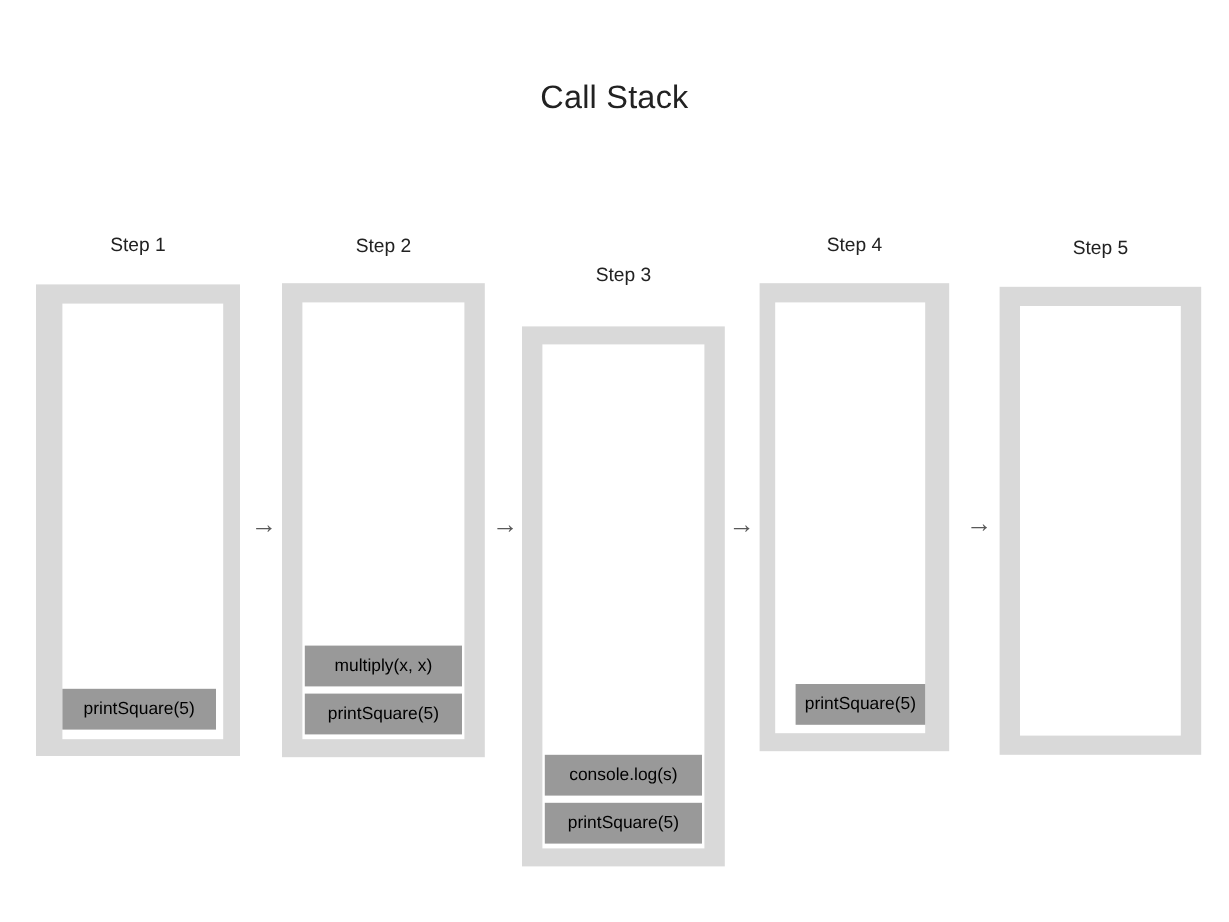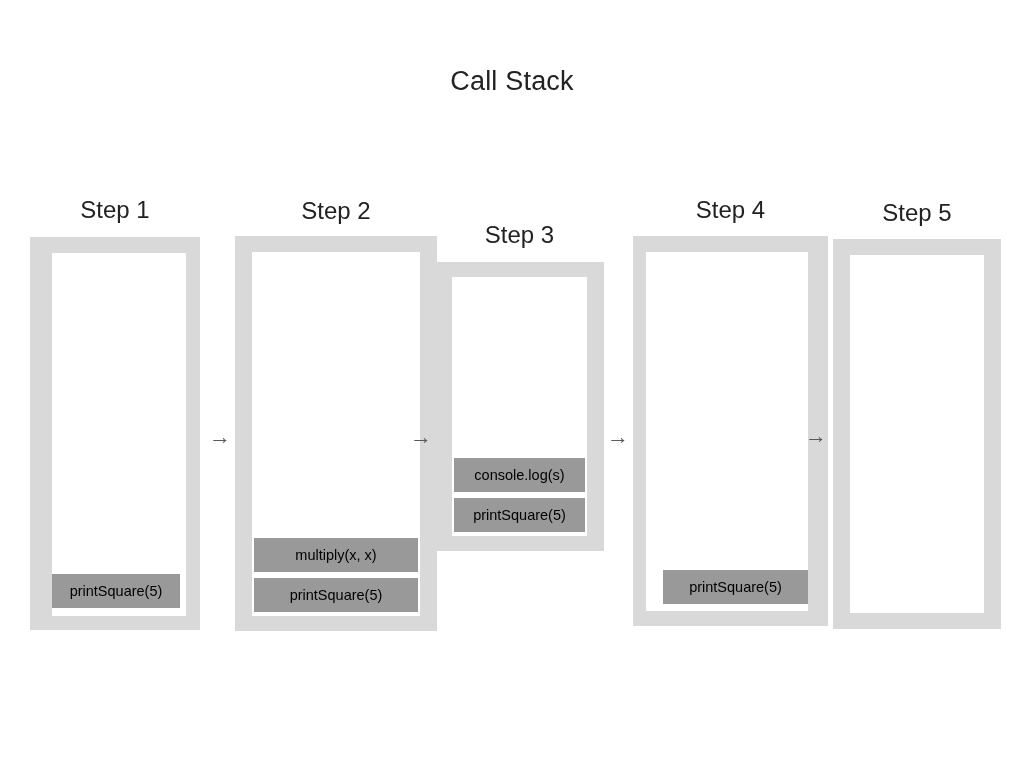--- a/index.html
+++ b/index.html
@@ -32,21 +32,21 @@
     position: absolute;
     top: 0;
     height: 768px;
   }
 
   .step-label {
     position: absolute;
     left: 0;
     width: 100%;
     text-align: center;
-    font-size: 24px;
+    font-size: 16px;
     font-weight: 400;
     color: #222222;
   }
 
   .stack-panel {
     position: absolute;
     left: 0;
     width: 100%;
     background: #d9d9d9;
     box-sizing: border-box;
@@ -92,45 +92,45 @@
   <div class="step-label" style="top:196px;">Step 1</div>
   <div class="stack-panel" style="top:237px; height:393px;">
     <div class="stack-inner" style="left:22px; top:16px; right:14px; bottom:14px; padding-bottom:5px;">
       <div class="stack-frame" style="height:34px; margin:0 6px 3px 0;">printSquare(5)</div>
     </div>
   </div>
 </div>
 
 <div class="flow-arrow" style="left:203px; top:426px;">→</div>
 
-<div class="step-column" style="left:235px; width:169px;padding-left:33px;">
+<div class="step-column" style="left:235px; width:169px;">
   <div class="step-label" style="top:197px;">Step 2</div>
   <div class="stack-panel" style="top:236px; height:395px;">
     <div class="stack-inner" style="left:17px; top:16px; right:17px; bottom:15px; padding-bottom:4px;">
       <div class="stack-frame" style="height:34px; margin:0 2px 6px 2px;">multiply(x, x)</div>
       <div class="stack-frame" style="height:34px; margin:0 2px 0 2px;">printSquare(5)</div>
     </div>
   </div>
 </div>
 
 <div class="flow-arrow" style="left:404px; top:426px;">→</div>
 
 <div class="step-column" style="left:435px; width:169px;margin-top:24px;">
   <div class="step-label" style="top:197px;">Step 3</div>
-  <div class="stack-panel" style="top:238px; height:289px;text-decoration:underline;">
+  <div class="stack-panel" style="top:248px; height:450px;text-decoration:underline;">
     <div class="stack-inner" style="left:17px; top:15px; right:17px; bottom:15px; padding-bottom:4px;">
       <div class="stack-frame" style="height:34px; margin:0 2px 6px 2px;">console.log(s)</div>
       <div class="stack-frame" style="height:34px; margin:0 2px 0 2px;">printSquare(5)</div>
     </div>
   </div>
 </div>
 
 <div class="flow-arrow" style="left:601px; top:426px;">→</div>
 
-<div class="step-column" style="left:633px; width:195px;">
+<div class="step-column" style="left:633px; width:158px;">
   <div class="step-label" style="top:196px;">Step 4</div>
   <div class="stack-panel" style="top:236px; height:390px;">
     <div class="stack-inner" style="left:13px; top:16px; right:20px; bottom:15px; padding-bottom:7px;">
       <div class="stack-frame" style="height:34px; margin:0 0 0 17px;">printSquare(5)</div>
     </div>
   </div>
 </div>
 
 <div class="flow-arrow" style="left:799px; top:425px;">→</div>
 

